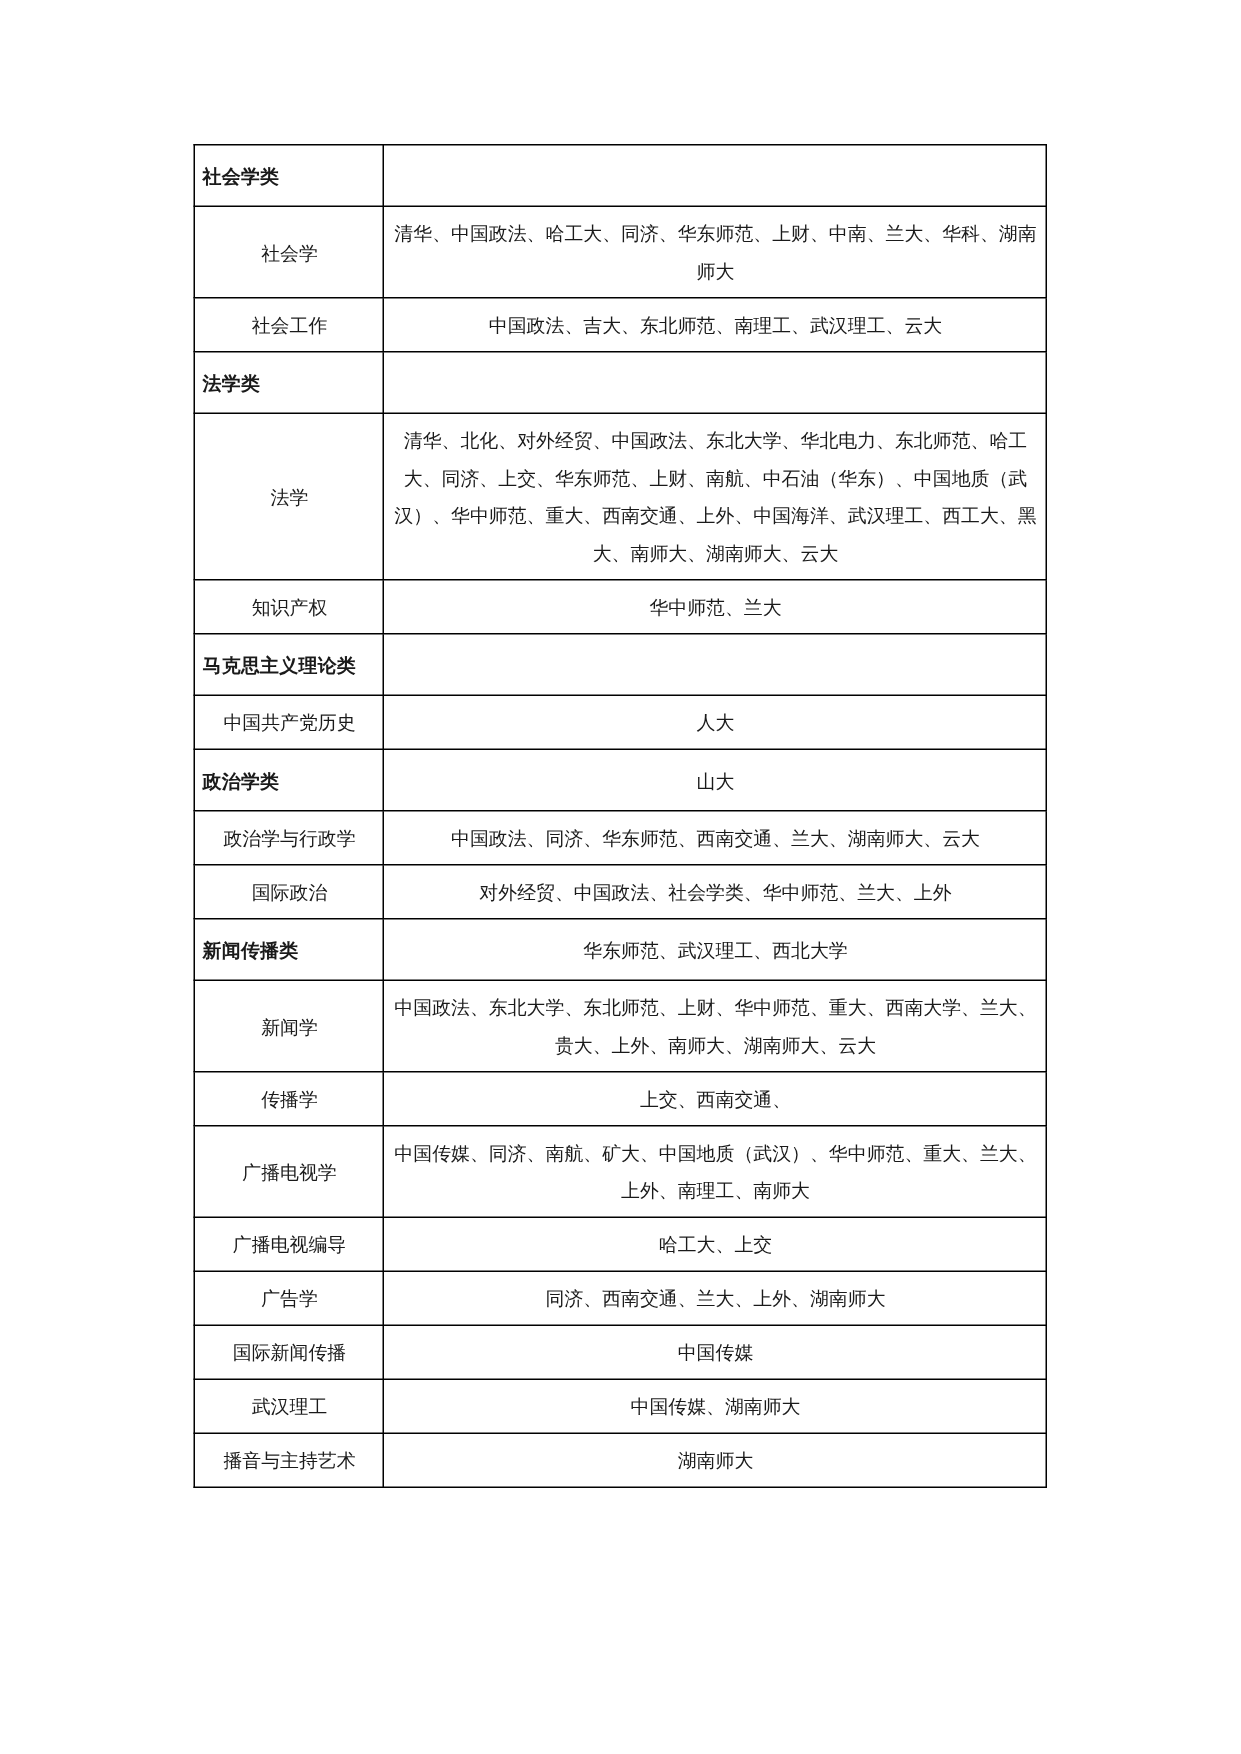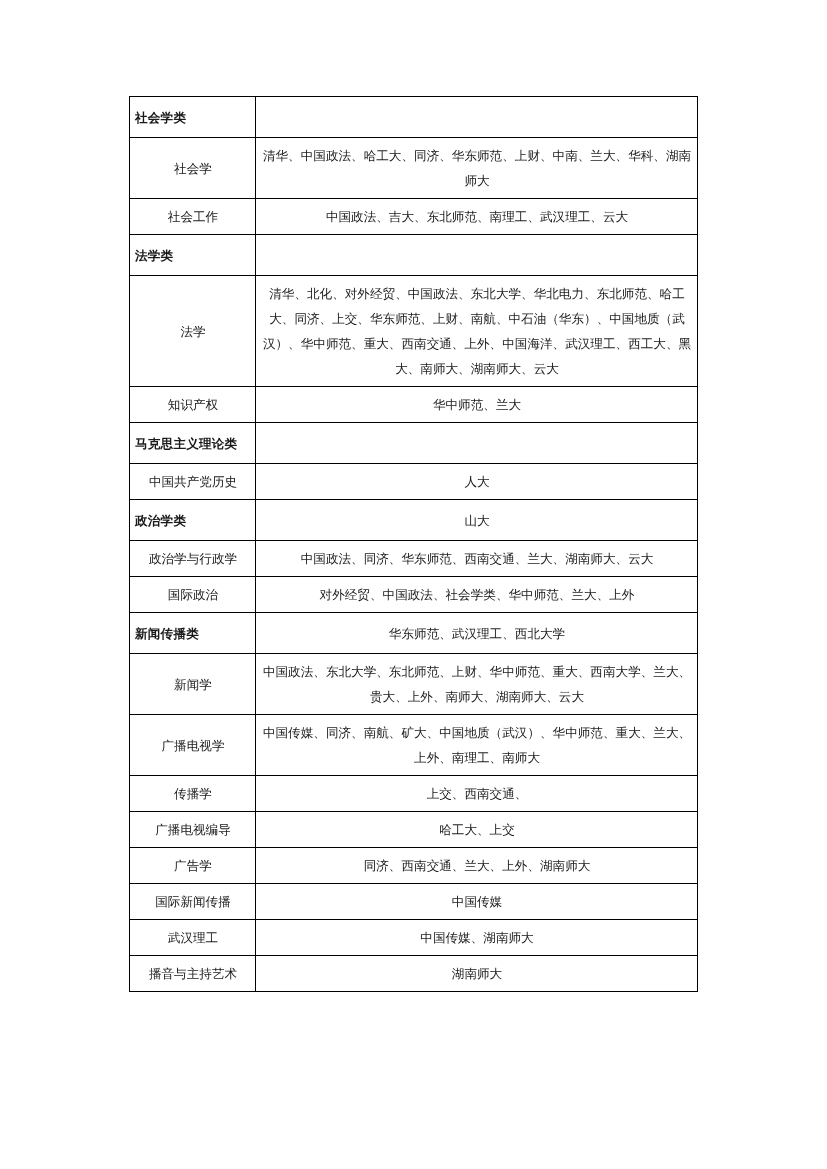--- a/index.html
+++ b/index.html
@@ -120,26 +120,26 @@
           </tr>
           <tr class="cat-row">
             <td class="cat">新闻传播类</td>
             <td class="schools">华东师范、武汉理工、西北大学</td>
           </tr>
           <tr>
             <td class="subject">新闻学</td>
             <td class="schools">中国政法、东北大学、东北师范、上财、华中师范、重大、西南大学、兰大、贵大、上外、南师大、湖南师大、云大</td>
           </tr>
           <tr>
+            <td class="subject">传播学</td>
+            <td class="schools">上交、西南交通、</td>
+          </tr>
+          <tr>
             <td class="subject">广播电视学</td>
             <td class="schools">中国传媒、同济、南航、矿大、中国地质（武汉）、华中师范、重大、兰大、上外、南理工、南师大</td>
-          </tr>
-          <tr>
-            <td class="subject">传播学</td>
-            <td class="schools">上交、西南交通、</td>
           </tr>
           <tr>
             <td class="subject">广播电视编导</td>
             <td class="schools">哈工大、上交</td>
           </tr>
           <tr>
             <td class="subject">广告学</td>
             <td class="schools">同济、西南交通、兰大、上外、湖南师大</td>
           </tr>
           <tr>

